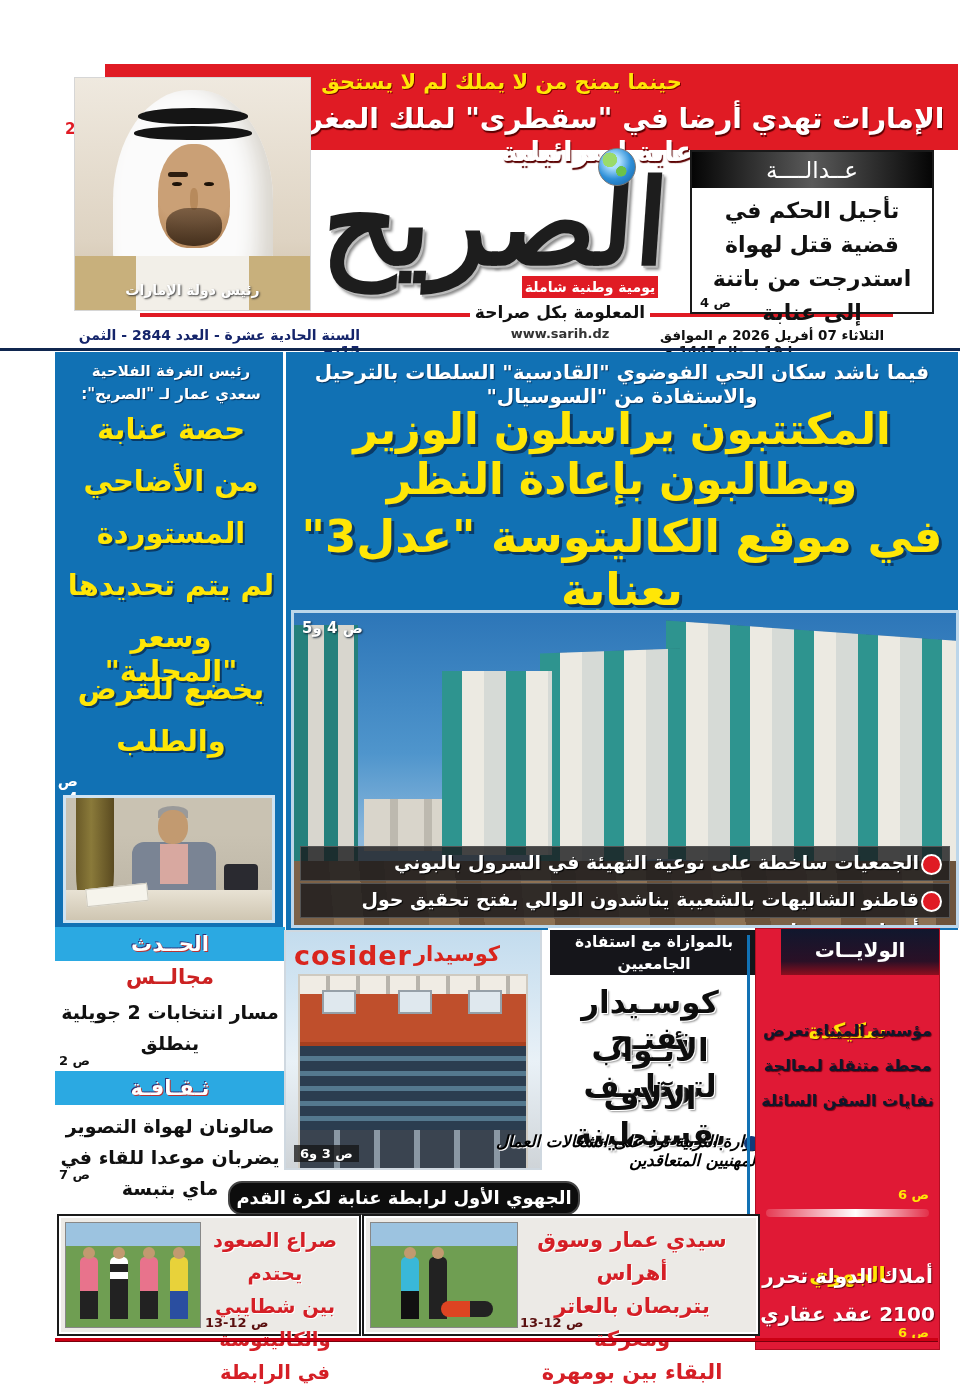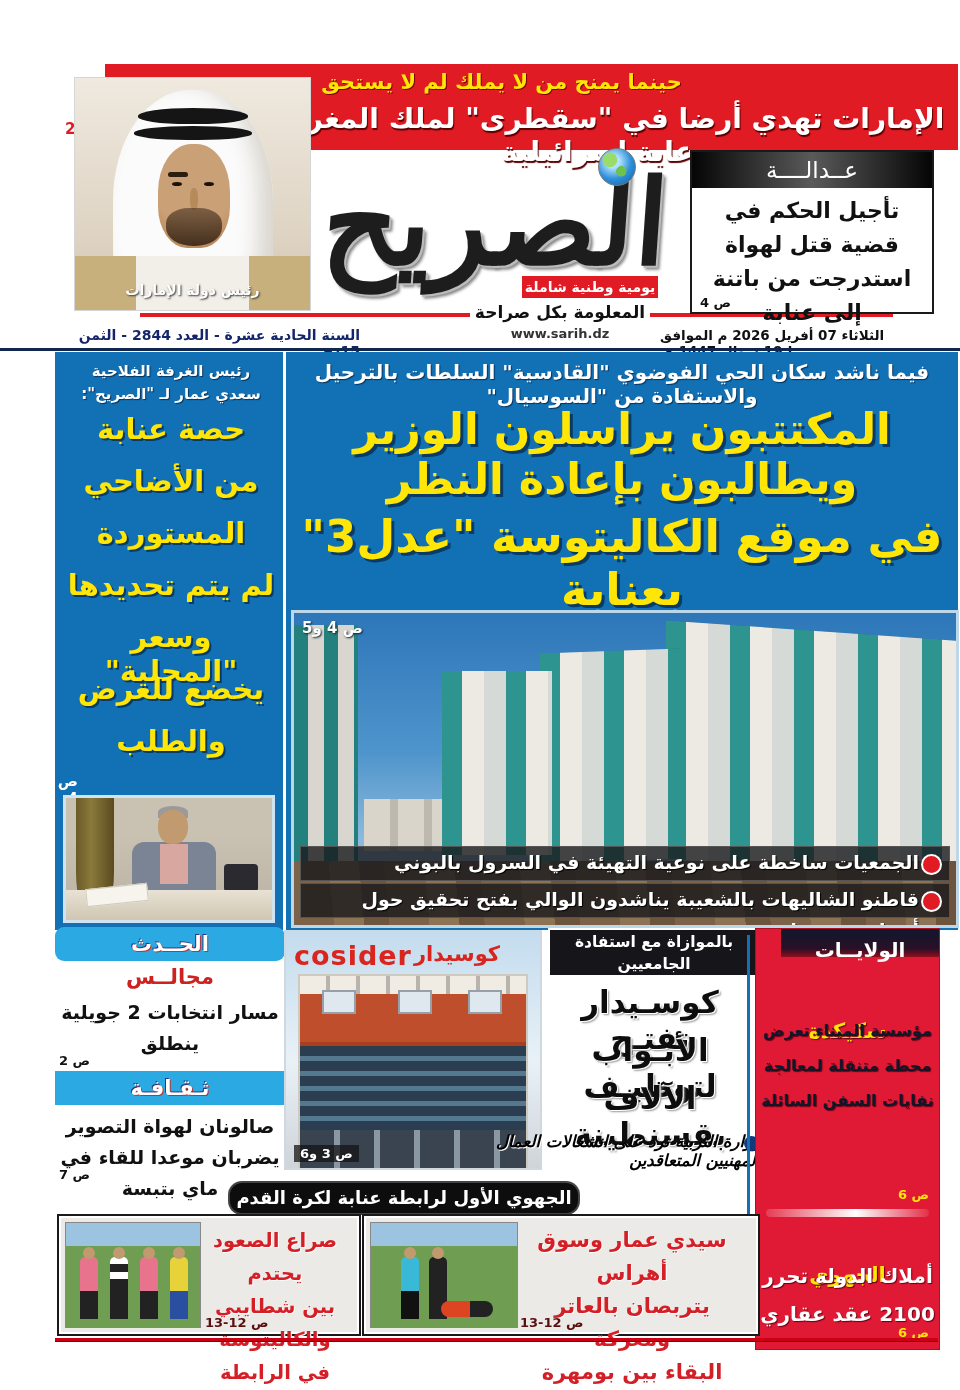--- a/index.html
+++ b/index.html
@@ -79,21 +79,21 @@
   .ground{left:0;bottom:0;width:662px;height:64px;background:repeating-linear-gradient(85deg,#7c6248 0 40px,#8e7254 40px 70px,#6d543c 70px 95px);}
   .photo-pageref{left:8px;top:6px;color:#fff;font-weight:bold;font-size:15px;text-shadow:1px 1px 2px #123;}
   .cap-row{left:6px;right:6px;height:33px;background:rgba(25,25,28,.80);border:1px solid #555;color:#fff;font-weight:bold;font-size:19px;line-height:31px;padding:0 30px 0 8px;text-shadow:1px 1px 1px #000;}
   .cap1{bottom:44px;}
   .cap2{bottom:7px;}
   .dot-red{position:absolute;right:7px;top:7px;width:17px;height:17px;border-radius:50%;background:#e01b24;border:2px solid #fff;}
 
   
   .event-col{left:55px;top:925px;width:230px;height:252px;}
   .ev-bar{left:0;right:0;height:34px;background:#2ba9e2;color:#fff;font-weight:bold;font-size:21px;text-align:center;line-height:34px;letter-spacing:2px;text-shadow:1px 1px 0 #b33,-1px -1px 0 #337;}
-  .ev-bar1{top:2px;border-radius:9px;}
+  .ev-bar1{top:2px;}
   .ev-sub{left:0;right:0;top:40px;text-align:center;color:#cc2222;font-weight:bold;font-size:21px;letter-spacing:1px;}
   .ev-story1{left:2px;right:2px;top:72px;color:#111;font-weight:bold;font-size:19px;line-height:31px;text-align:center;}
   .ev-p1{left:4px;top:128px;color:#111;font-weight:bold;font-size:13px;position:absolute;}
   .ev-bar2{top:146px;}
   .ev-story2{left:2px;right:2px;top:186px;color:#111;font-weight:bold;font-size:19px;line-height:31px;text-align:center;}
   .ev-p2{left:4px;top:242px;color:#111;font-weight:bold;font-size:13px;position:absolute;}
 
   
   .cos-photo{left:284px;top:930px;width:254px;height:236px;border:2px solid #cfd8e0;background:linear-gradient(180deg,#c3dcee 0%,#e9f1f7 55%,#cfd4d8 100%);overflow:hidden;}
   .cos-logo-lat{left:8px;top:8px;color:#d9251d;font-weight:bold;font-size:27px;font-family:"DejaVu Sans","Liberation Sans",sans-serif;letter-spacing:1px;}
@@ -107,21 +107,21 @@
   .cos-entry{left:0;top:154px;width:226px;height:38px;background:repeating-linear-gradient(90deg,#3a4450 0 34px,#8a98a4 34px 40px);}
   .cos-pageref{left:8px;bottom:6px;background:rgba(20,20,20,.75);color:#fff;font-weight:bold;font-size:13px;padding:1px 6px;position:absolute;}
   .cos-kicker{left:548px;top:928px;width:212px;height:46px;background:#15151a;color:#fff;font-weight:bold;font-size:15.5px;text-align:center;line-height:22px;padding-top:3px;box-shadow:0 0 0 2px #fff inset;}
   .cos-h{left:540px;top:984px;width:220px;text-align:center;color:#0d0d0d;font-weight:bold;font-size:31px;text-shadow:1px 1px 0 #fff,2px 2px 2px #999;}
   .ch0{top:984px;}.ch1{top:1032px;}.ch2{top:1080px;}
   .cos-bullet{left:436px;top:1132px;width:324px;text-align:right;color:#000000;font-weight:bold;font-style:italic;font-size:16.5px;text-shadow:1px 1px 0 #fff;direction:rtl;}
   .dot-navy{position:absolute;left:744px;top:1136px;width:15px;height:15px;border-radius:50%;background:#123a7a;}
 
   
   .wilayas{left:755px;top:928px;width:183px;height:420px;background:#e01935;border:1px solid #b00f22;}
-  .wil-header{left:0;right:0;top:0;height:28px;background:linear-gradient(180deg,#10172e 0%,#2a1026 70%,#8e0e1e 100%);color:#fff;font-weight:bold;font-size:20px;text-align:center;line-height:42px;letter-spacing:2px;margin-left:25px;}
+  .wil-header{left:0;right:0;top:0;height:46px;background:linear-gradient(180deg,#10172e 0%,#2a1026 70%,#8e0e1e 100%);color:#fff;font-weight:bold;font-size:20px;text-align:center;line-height:42px;letter-spacing:2px;margin-left:25px;}
   .wil-city{left:0;right:0;text-align:center;color:#ffe606;font-weight:bold;font-size:21px;text-shadow:1px 1px 1px #6a0010;margin-top:40px;}
   .wc1{top:50px;}
   .wil-h1{left:4px;right:4px;top:84px;text-align:center;color:#0f172a;font-weight:bold;font-size:16px;line-height:35px;text-shadow:1px 1px 1px #6a0010;}
   .wil-p1{right:10px;top:258px;color:#ffe606;font-weight:bold;font-size:13px;position:absolute;}
   .wil-divider{left:10px;right:10px;top:280px;height:8px;background:linear-gradient(90deg,rgba(255,255,255,.15),#fff 55%,rgba(255,255,255,.1));border-radius:4px;}
   .wc2{top:294px;}
   .wil-h2{left:4px;right:4px;top:328px;text-align:center;color:#fff;font-weight:bold;font-size:20px;line-height:38px;text-shadow:1px 1px 1px #6a0010;}
   .wil-p2{right:10px;top:396px;color:#ffe606;font-weight:bold;font-size:13px;position:absolute;}
 
   .vert-blue{left:747px;top:935px;width:3px;height:395px;background:#1171b4;}

